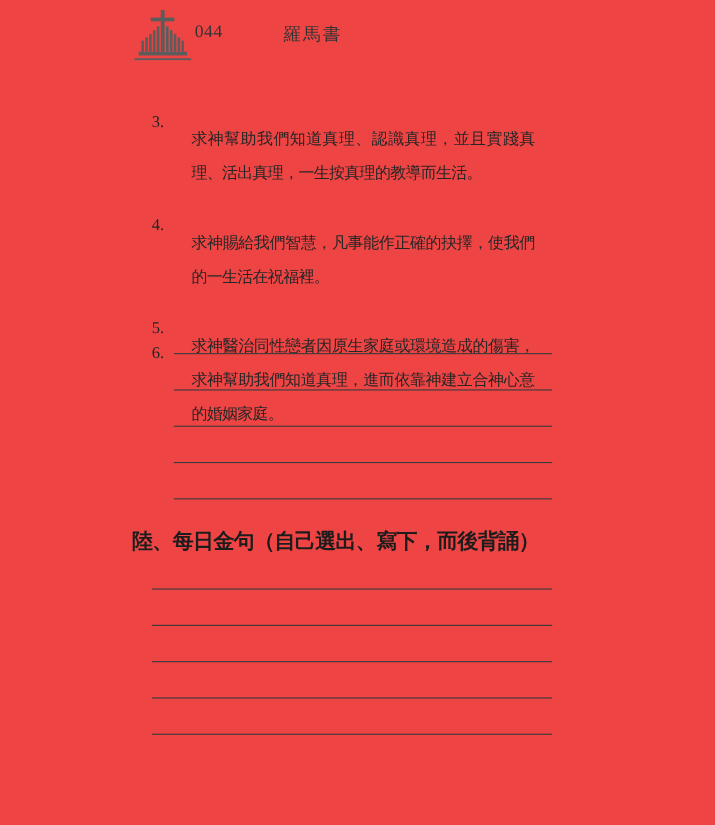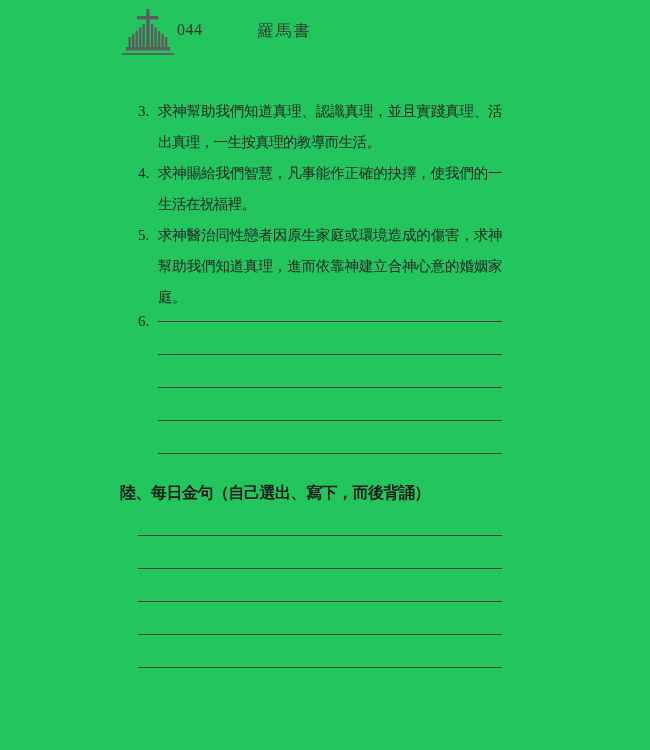--- a/index.html
+++ b/index.html
@@ -1,21 +1,21 @@
 <!DOCTYPE html>
 <html><head>
 <meta charset="utf-8">
 <style>
   * { box-sizing: border-box; }
   html, body { margin: 0; padding: 0; background: #ffffff; }
   .page {
     position: relative;
     width: 650px;
     height: 750px;
-    background: #22c55e;
+    background: #ef4444;
     font-family: "Liberation Serif", "DejaVu Serif", serif;
     color: #242424;
     overflow: hidden;
   }
 
   
   .header-icon { position: absolute; left: 122px; top: 9px; }
   .header-title {
     position: absolute; left: 177px; top: 21px;
     display: flex; gap: 15px;
@@ -23,36 +23,36 @@
   }
   .header-title .book { letter-spacing: 2px; margin-left: 40px; }
 
   
   .list { position: absolute; left: 138px; top: 96px; width: 364px; }
   .list-item { display: flex; }
   .num {
     flex: 0 0 20px; font-size: 15px; line-height: 31px; color: #242424;
   }
   .txt {
-    margin: 0; flex: 1;
+    margin: 16px; flex: 1;
     font-size: 14.5px; line-height: 31px; letter-spacing: -0.6px;
     text-align: justify; text-justify: inter-character;
     color: #262626;
   }
 
   
   .item6 { position: absolute; left: 138px; top: 306px; width: 364px; display: flex; }
   .item6-lines { flex: 1; }
   .write-line { height: 33px; border-bottom: 1.6px solid #3b3b3b; }
   .item6-lines .write-line:first-child { height: 16px; }
 
   
   .section-heading {
     position: absolute; left: 120px; top: 480px; margin: 0;
-    font-size: 16px; line-height: 25px; font-weight: bold;
+    font-size: 19px; line-height: 25px; font-weight: bold;
     letter-spacing: -0.5px; color: #1c1c1c; white-space: nowrap;
   }
 
   
   .golden-lines { position: absolute; left: 138px; top: 503px; width: 364px; }
 </style>
 </head>
 <body>
 
 <div class="page">

